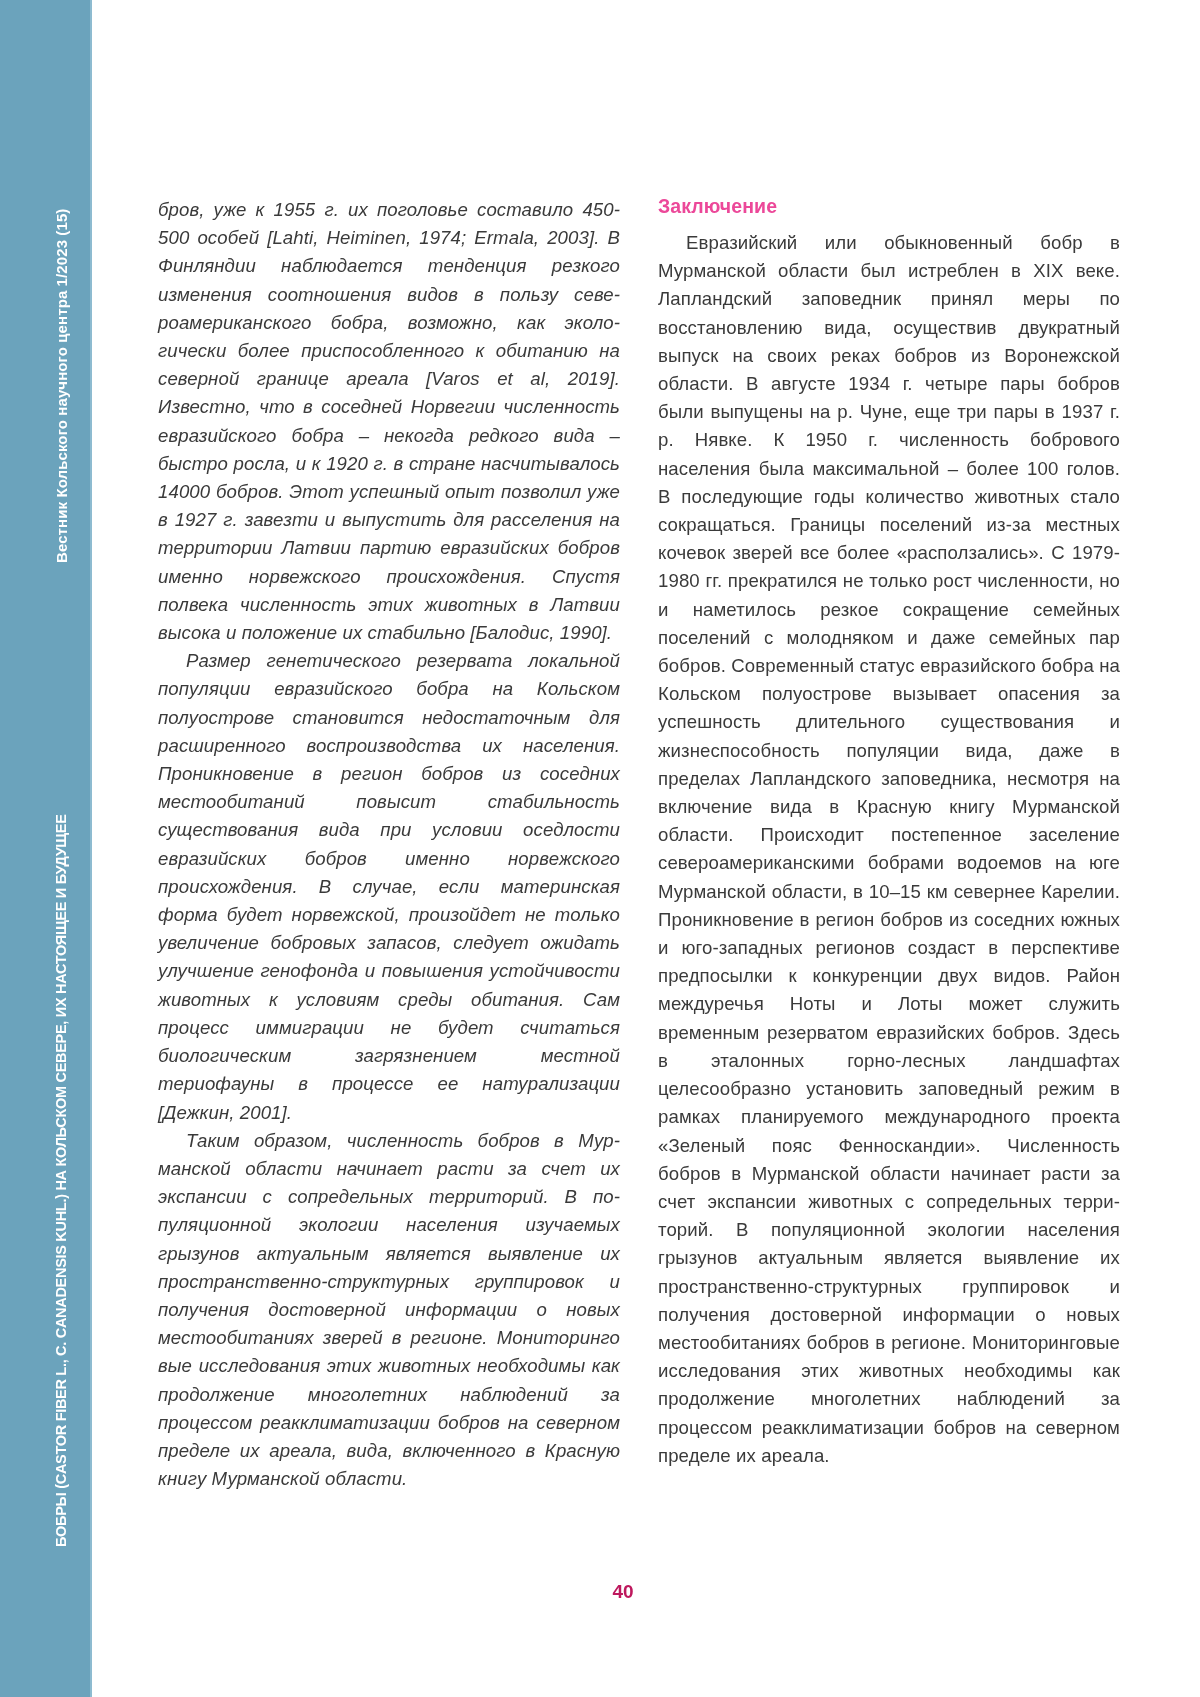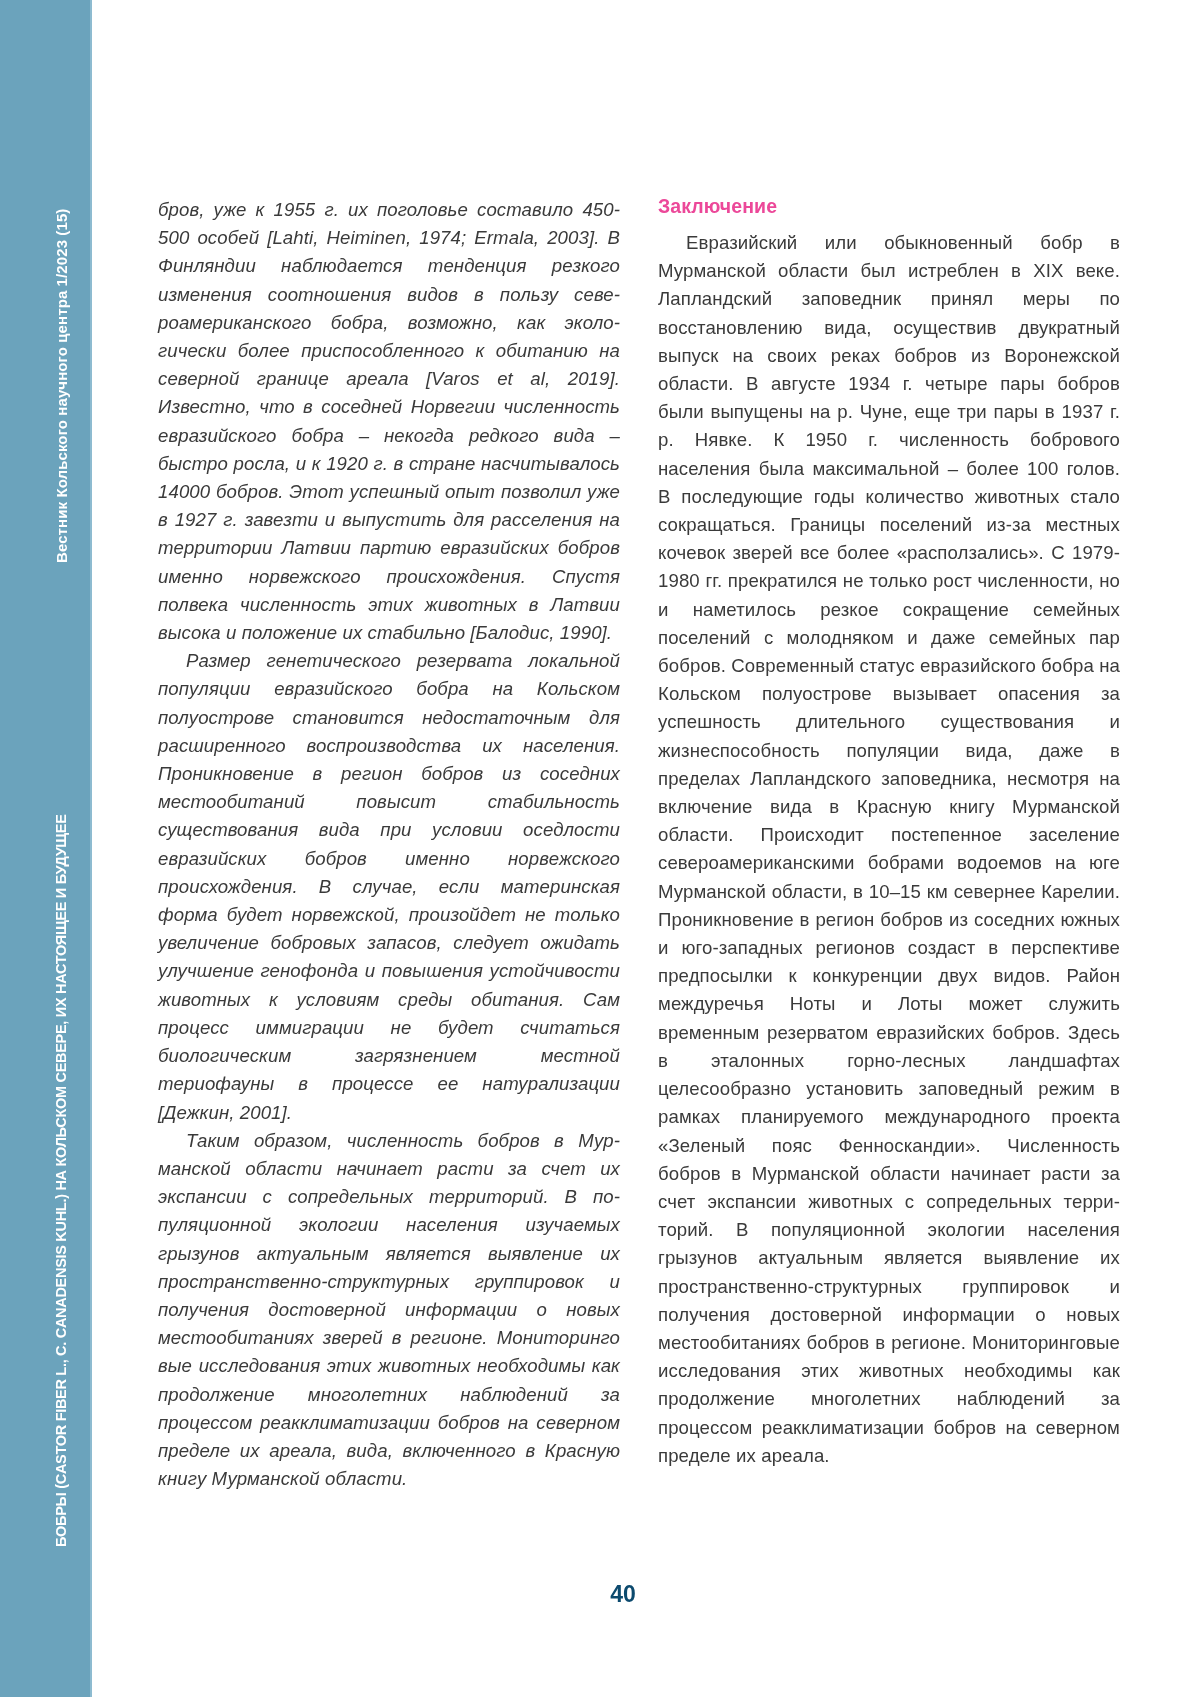--- a/index.html
+++ b/index.html
@@ -29,21 +29,21 @@
   .col-right { left: 658px; top: 193px; }
   .col p { margin: 0; hyphens: manual; }
   .indent { text-indent: 28px; }
   .heading {
     color: #ec4899; font-weight: bold; font-size: 19.5px;
     line-height: 26px; margin: 0 0 10px 0 !important; text-align: left;
   }
   .page-number {
     position: absolute; left: 0; width: 100%; top: 1581px;
     text-align: center; padding-left: 46px; box-sizing: border-box;
-    color: #0c4a6e; font-weight: bold; font-size: 23px;
+    color: #be185d; font-weight: bold; font-size: 19px;
   }
 </style>
 </head>
 <body>
 
 <div class="sidebar">
   <div class="side-text side-journal">Вестник Кольского научного центра 1/2023 (15)</div>
   <div class="side-text side-title">БОБРЫ (CASTOR FIBER L., C. CANADENSIS KUHL.)  НА КОЛЬСКОМ СЕВЕРЕ, ИХ НАСТОЯЩЕЕ И БУДУЩЕЕ</div>
 </div>
 

